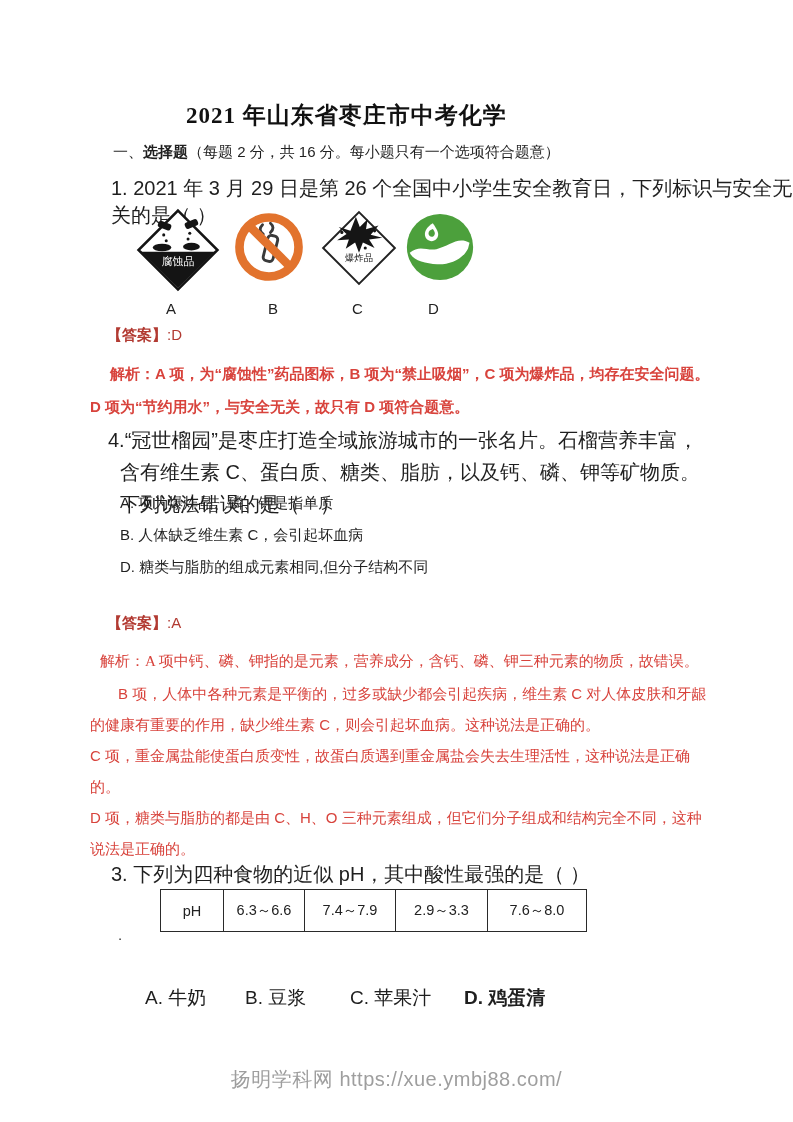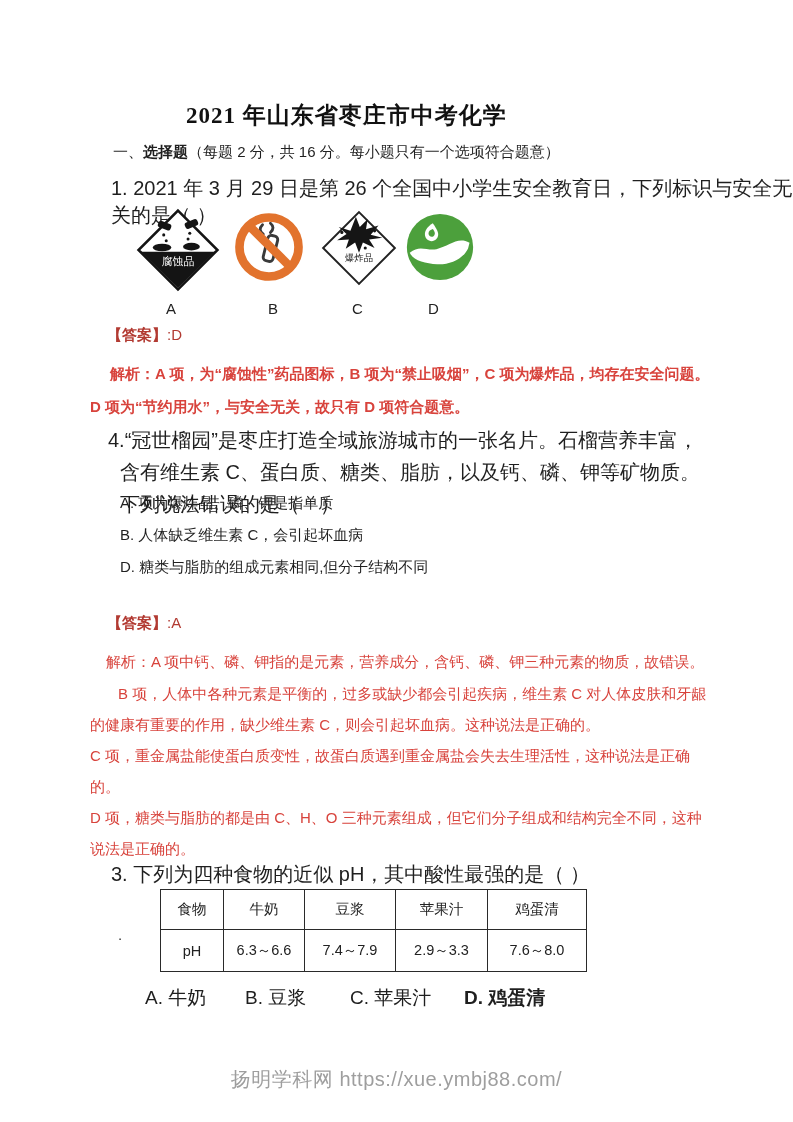--- a/index.html
+++ b/index.html
@@ -33,21 +33,21 @@
   .icon-label{position:absolute;top:95px;font-size:15px;color:#222;}
   .ans-line{font-size:15px;color:var(--answer-red);}
   .ans-line .lbl{font-weight:700;}
   .ana{color:var(--analysis-red);line-height:33px;width:620px;}
   .q1-ans{top:326px;left:107px;}
   .q1-ana{top:357px;left:90px;font-weight:bold;}
   .q2-text{top:424px;left:90px;width:618px;padding-left:30px;text-indent:-12px;line-height:32px;}
   .q2-opts{top:487px;left:120px;line-height:32px;}
   .q2-opts .opt{height:32px;}
   .q2-ans{top:614px;left:107px;}
-  .q2-ana1{top:645px;left:86px;text-indent:20px;line-height:33px;}
+  .q2-ana1{top:645px;left:80px;text-indent:20px;line-height:33px;font-family:Liberation Serif, serif;}
   .q2-ana2{top:678px;left:90px;text-indent:28px;line-height:31px;}
   .q2-ana3{top:740px;left:90px;line-height:31px;width:622px;}
   .q2-ana4{top:802px;left:90px;line-height:31px;width:622px;}
   .q3-text{top:861px;left:111px;}
   .stray{top:926px;left:118px;font-size:15px;color:#333;}
   table.ph{
     position:absolute;top:889px;left:160px;
     border-collapse:collapse;table-layout:fixed;
     font-size:14.5px;color:#222;
   }
@@ -157,27 +157,20 @@
 <div class="abs ana q2-ana2">B 项，人体中各种元素是平衡的，过多或缺少都会引起疾病，维生素 C 对人体皮肤和牙龈的健康有重要的作用，缺少维生素 C，则会引起坏血病。这种说法是正确的。</div>
 <div class="abs ana q2-ana3">C 项，重金属盐能使蛋白质变性，故蛋白质遇到重金属盐会失去生理活性，这种说法是正确的。</div>
 <div class="abs ana q2-ana4">D 项，糖类与脂肪的都是由 C、H、O 三种元素组成，但它们分子组成和结构完全不同，这种说法是正确的。</div>
 
 <div class="abs q-line q3-text">3.  下列为四种食物的近似 pH，其中酸性最强的是（  ）</div>
 
 <div class="abs stray">.</div>
 
 <table class="ph">
   <tbody>
-      <tr>
-    <td class="c0">食物</td>
-    <td class="c1">牛奶</td>
-    <td class="c2">豆浆</td>
-    <td class="c3">苹果汁</td>
-    <td class="c4">鸡蛋清</td>
-  </tr>
   <tr>
     <td class="c0">pH</td>
     <td class="c1">6.3～6.6</td>
     <td class="c2">7.4～7.9</td>
     <td class="c3">2.9～3.3</td>
     <td class="c4">7.6～8.0</td>
   </tr>
 </tbody>
   </table>
 

